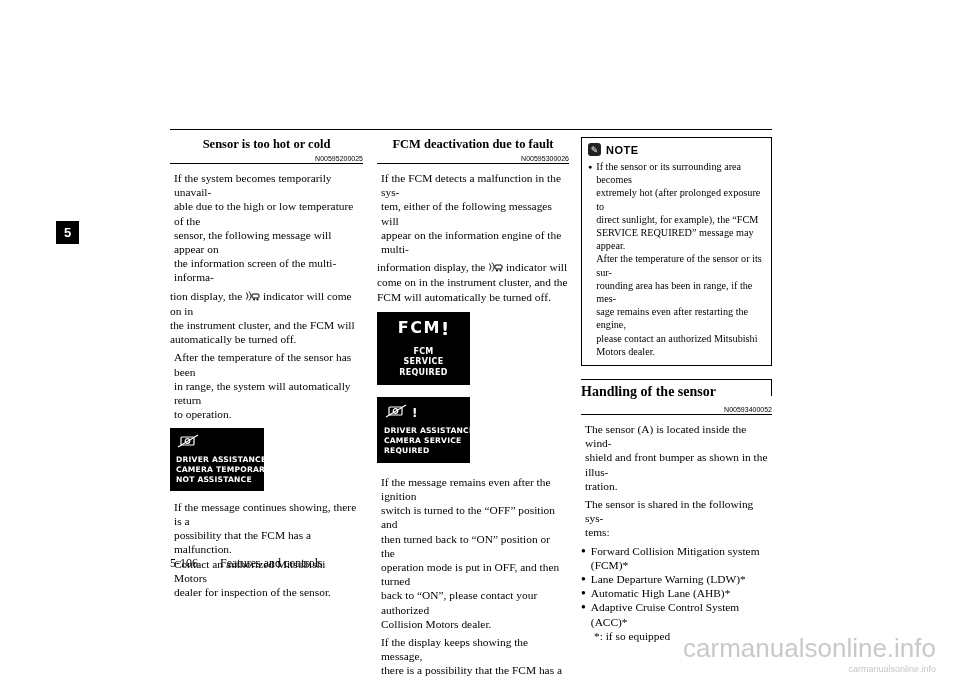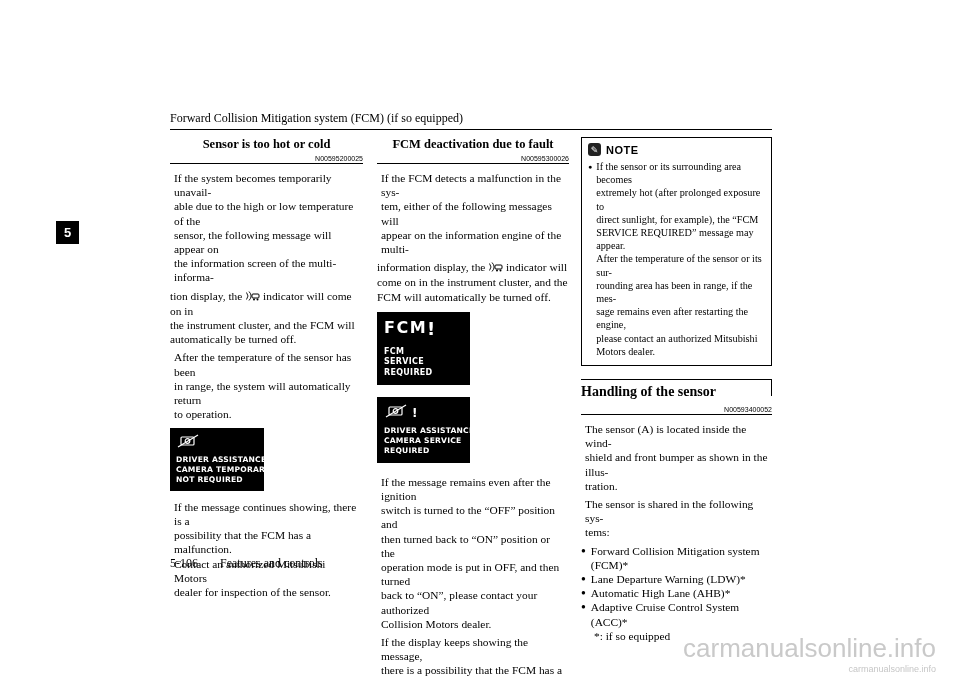--- a/index.html
+++ b/index.html
@@ -23,21 +23,21 @@
   p.body { font-size:11.4px; line-height:14.2px; white-space:pre-line; margin:4px; }
   .icon-par { font-size:11.4px; line-height:14.2px; white-space:normal; margin:0; }
   .inline-txt { white-space:pre-line; }
   .mt2 { margin-top:2px; } .mt4 { margin-top:4px; }
 
   .ind-icon { display:inline-block; vertical-align:-1px; }
 
   .display { background:#000; color:#fff; font-family:"DejaVu Sans", sans-serif; font-weight:bold; }
   .d-cam1 { width:94px; padding:5px 6px 6px; margin:7px 0 9px; }
   .d-cam1 .dline, .d-cam2 .dline { font-size:7.6px; line-height:9.8px; letter-spacing:0.2px; white-space:nowrap; }
-  .d-fcm { width:93px; padding:6px 7px 7px; margin:8px 0 12px; }
+  .d-fcm { width:93px; padding:6px 7px 7px; margin:8px 0 12px;text-align:center; }
   .fcm-title { font-size:16px; letter-spacing:1.5px; }
   .fcm-ex { font-size:18px; vertical-align:top; }
   .d-fcm .dlines { margin-top:8px; }
   .d-fcm .dline { font-size:8px; line-height:10.5px; letter-spacing:0.3px; }
   .d-cam2 { width:93px; padding:6px 7px 7px; margin:0 0 12px; }
   .icon-row { display:flex; align-items:center; gap:4px; margin-bottom:4px; }
   .cam-ex { font-size:12px; }
 
   .note-box { border:1px solid #000; width:191px; padding:5px 6px 7px; margin-bottom:13px; }
   .note-head { display:flex; align-items:center; gap:5px; margin:0 0 4px 0; }
@@ -68,21 +68,20 @@
   .wm-large { position:absolute; right:24px; top:633px; font-family:"Liberation Sans", sans-serif;
               font-size:26px; color:#c9c9c9; }
   .wm-small { position:absolute; right:24px; top:664px; font-family:"Liberation Sans", sans-serif;
               font-size:9px; color:#c6c6c6; }
 </style>
 </head>
 <body>
 
 <div class="page">
 
-  <div class="hdr-title">Forward Collision Mitigation system (FCM) (if so equipped)</div>
   <div class="hdr-rule"></div>
 
   <div class="chapter-tab">5</div>
 
   <div class="col col1">
     <div class="h3">Sensor is too hot or cold</div>
     <div class="code">N00595200025</div>
     <p class="body">If the system becomes temporarily unavail-
 able due to the high or low temperature of the
 sensor, the following message will appear on
@@ -105,21 +104,21 @@
         <svg width="24" height="14" viewBox="0 0 24 14">
             <g stroke="#fff" fill="none" stroke-width="1.2">
               <rect x="5" y="3" width="13" height="8" rx="1"></rect>
               <circle cx="11.5" cy="7" r="2.3"></circle>
               <line x1="2" y1="13" x2="22" y2="1"></line>
             </g>
           </svg>
       </div>
       <div class="dline">DRIVER ASSISTANCE</div>
       <div class="dline">CAMERA TEMPORARILY</div>
-      <div class="dline">NOT REQUIRED</div>
+      <div class="dline">NOT ASSISTANCE</div>
     </div>
 
     <p class="body">If the message continues showing, there is a
 possibility that the FCM has a malfunction.
 Contact an authorized Mitsubishi Motors
 dealer for inspection of the sensor.</p>
   </div>
 
   <div class="col col2">
     <div class="h3">FCM deactivation due to fault</div>

